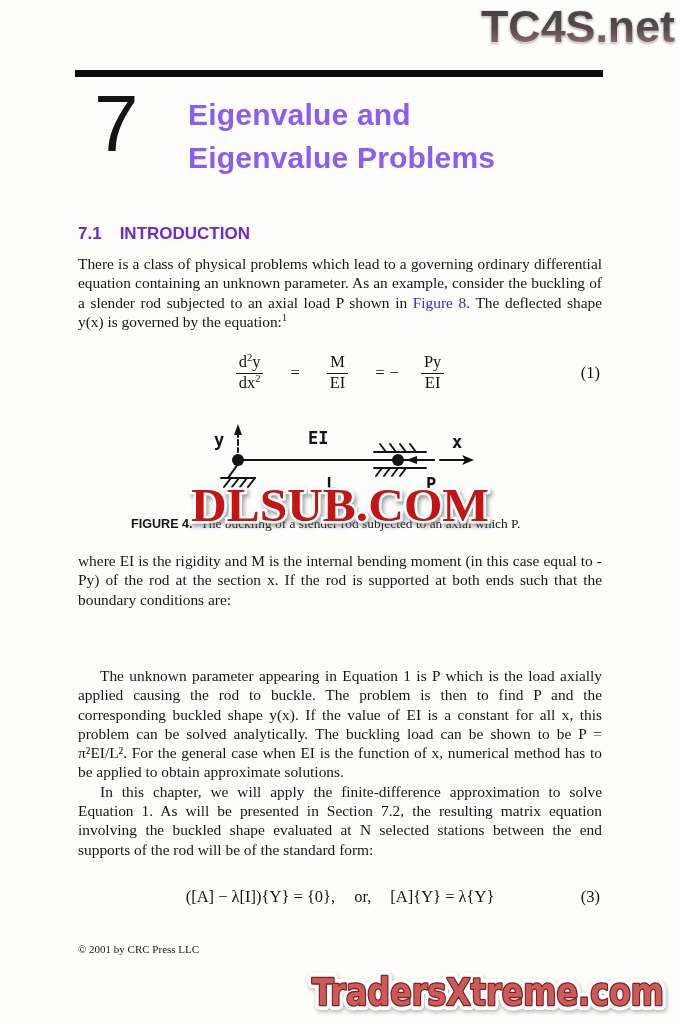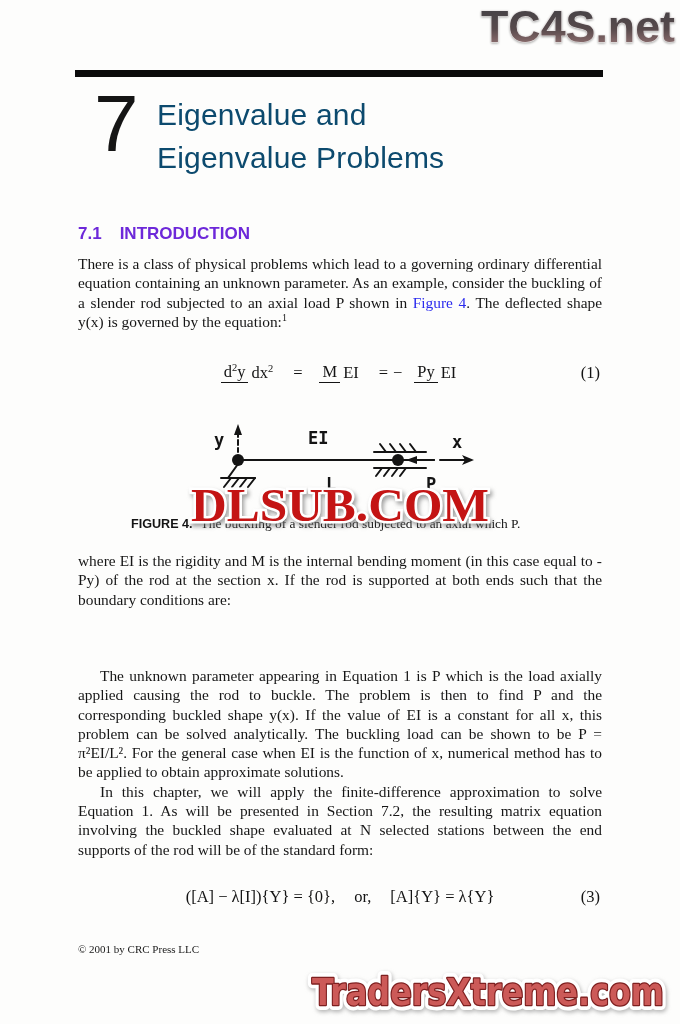--- a/index.html
+++ b/index.html
@@ -11,23 +11,23 @@
 
   
   .wm-top { position:absolute; left:476px; top:0; width:204px; height:54px;
             filter:drop-shadow(0 1px 1px rgba(0,0,0,0.35)); }
 
   
   .chapter-rule { position:absolute; left:75px; top:70px; width:528px; height:7px; background:#0b0b0b; }
   .chapter-number { position:absolute; left:94px; top:84px;
                     font-family:"Liberation Sans", sans-serif; font-size:80px; font-weight:400;
                     line-height:1; color:#151515; }
-  .chapter-title { position:absolute; left:157px; top:93px;
-                   font-family:"Liberation Sans", sans-serif; font-size:30px; font-weight:400;
-                   line-height:43px; color:#0c4a6e; letter-spacing:0.2px; }
+  .chapter-title { position:absolute; left:188px; top:93px;
+                   font-family:"Liberation Sans", sans-serif; font-size:30px; font-weight:700;
+                   line-height:43px; color:#8b5cf6; letter-spacing:0.2px; }
 
   
   .section-heading { position:absolute; left:78px; top:224px;
                      font-family:"Liberation Sans", sans-serif; font-size:17px; font-weight:bold; color:#6d28d9; }
   .section-heading .sec-num { margin-right:18px; }
 
   
   .body-par { position:absolute; left:78px; width:524px;
               font-size:15.4px; line-height:19.3px; text-align:justify; }
   .par-1 { top:254px; height:82px; overflow:hidden; }
@@ -38,21 +38,21 @@
   sup.fn { font-size:10px; line-height:0; }
 
   
   .eq-row { position:absolute; left:78px; width:524px;
             display:flex; align-items:center; justify-content:center;
             font-size:16.5px; color:#141414; }
   .eq-row .eq-label { position:absolute; right:2px; }
   .eq-1 { top:349px; height:48px; }
   .eq-2 { top:626px; height:26px; }
   .eq-3 { top:882px; height:30px; }
-  .frac { display:inline-flex; align-items:center; margin:0 12px; line-height:1.15; }
+  .frac { display:inline-flex; flex-direction:column; align-items:center; margin:0 22px; line-height:1.15; }
   .frac .num { border-bottom:1.4px solid #141414; padding:0 3px 1px; }
   .frac .den { padding:0 3px; }
   .frac sup, .eqsup { font-size:10.5px; vertical-align:super; line-height:0; }
   .eq-op { margin:0 5px; }
   .eq3-gap { margin:0 19px; }
 
   
   .figure-svg { position:absolute; left:188px; top:418px; }
   .figure-svg text { font-family:"DejaVu Sans Mono", monospace; font-weight:bold; font-size:17px; fill:#141414; }
   .fig-caption { position:absolute; left:131px; top:516px; width:480px; font-size:13.4px; color:#141414; }
@@ -89,21 +89,21 @@
   <div class="chapter-number">7</div>
   <div class="chapter-title">
     <div>Eigenvalue and</div>
     <div>Eigenvalue Problems</div>
   </div>
 
   <div class="section-heading">
     <span class="sec-num">7.1</span><span>INTRODUCTION</span>
   </div>
 
-  <div class="body-par par-1"><span>There is a class of physical problems which lead to a governing ordinary differential equation containing an unknown parameter. As an example, consider the buckling of a slender rod subjected to an axial load P shown in </span><span class="fig-link">Figure 4</span><span>. The deflected shape y(x) is governed by the equation:</span><sup class="fn">1</sup></div>
+  <div class="body-par par-1"><span>There is a class of physical problems which lead to a governing ordinary differential equation containing an unknown parameter. As an example, consider the buckling of a slender rod subjected to an axial load P shown in </span><span class="fig-link">Figure 8</span><span>. The deflected shape y(x) is governed by the equation:</span><sup class="fn">1</sup></div>
 
   <div class="eq-row eq-1">
     <span class="frac">
       <span class="num"><span>d</span><sup>2</sup><span>y</span></span>
       <span class="den"><span>dx</span><sup>2</sup></span>
     </span>
     <span class="eq-op">=</span>
     <span class="frac">
       <span class="num">M</span>
       <span class="den">EI</span>

